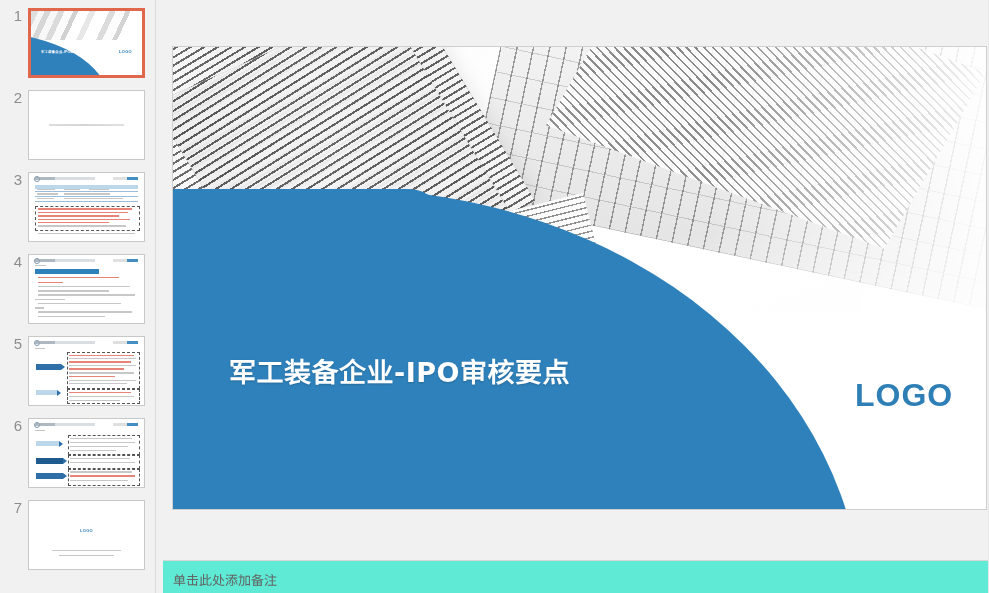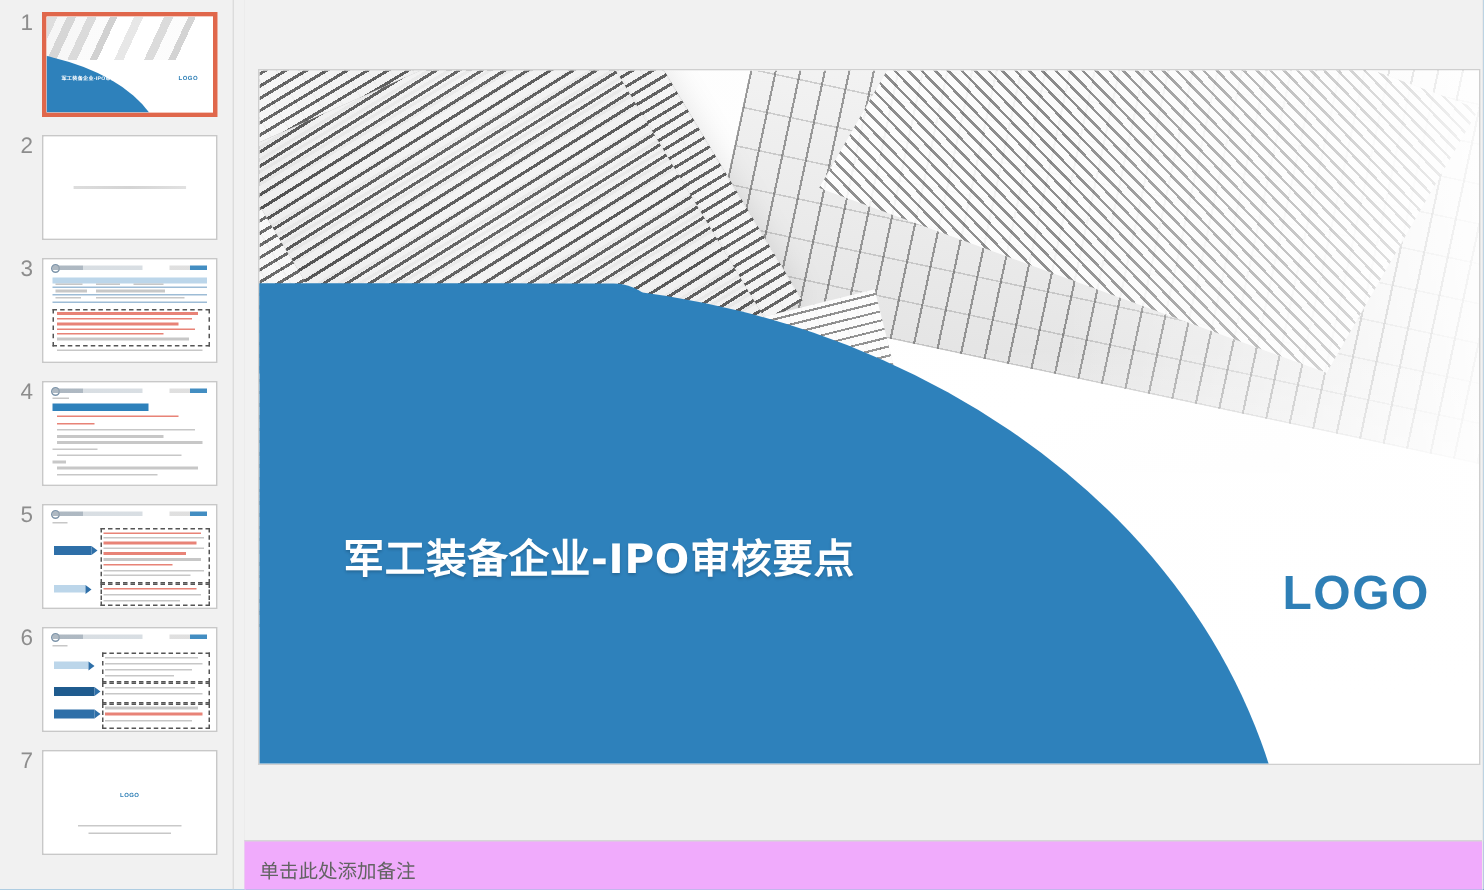--- a/index.html
+++ b/index.html
@@ -201,21 +201,21 @@
   }
   .slide-logo{
     position:absolute;left:682px;top:330px;
     color:#2e7fb6;font-size:32px;font-weight:bold;letter-spacing:1px;
     font-family:"Liberation Sans",sans-serif;
   }
 
   
   .notes-pane{
     position:absolute;left:163px;top:560px;width:826px;height:33px;
-    background:#f0abfc;border-top:1px solid #d6d6d6;
+    background:#5eead4;border-top:1px solid #d6d6d6;
   }
   .notes-text{
     position:absolute;left:10px;top:9px;
     font-size:13px;color:#636363;
     font-family:"DejaVu Sans","Liberation Sans",sans-serif;
   }
   .right-edge{
     position:absolute;right:0;top:0;width:1px;height:593px;background:#e8e8e8;
   }
 </style>

